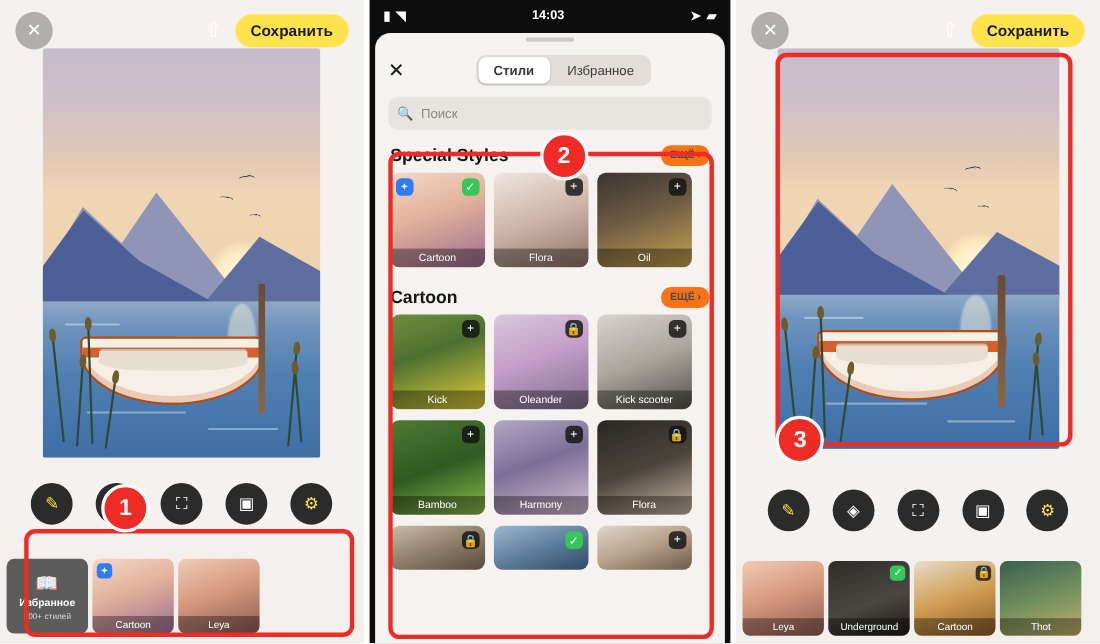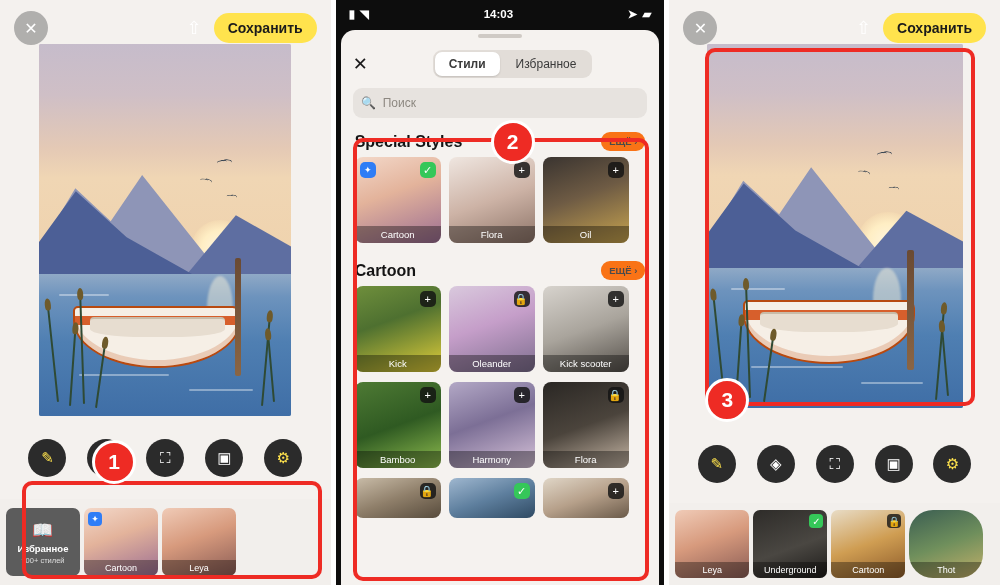--- a/index.html
+++ b/index.html
@@ -281,21 +281,21 @@
   .t-kick    { background: linear-gradient(160deg,#d7d3cd 0%,#a9a49c 50%,#55504a 100%); }
   .t-bamboo  { background: linear-gradient(160deg,#4e7a34 0%,#2f5a22 50%,#8fbd4f 100%); }
   .t-blossom { background: linear-gradient(160deg,#b3a8c6 0%,#7c6f96 45%,#d7c3d9 100%); }
   .t-touch   { background: linear-gradient(160deg,#2a2724 0%,#4b443c 50%,#c9b9a8 100%); }
   .t-r4a     { background: linear-gradient(160deg,#c9bca8 0%,#8f7f6a 50%,#574b3c 100%); }
   .t-r4b     { background: linear-gradient(160deg,#9fb7cf 0%,#5e7f9e 50%,#2f4a63 100%); }
   .t-r4c     { background: linear-gradient(160deg,#e0d6c7 0%,#b6a08a 50%,#6a5a49 100%); }
   .t-leya    { background: linear-gradient(160deg,#f0cbb7 0%,#d79a7d 45%,#8a5c55 100%); }
   .t-under   { background: linear-gradient(160deg,#2e2c29 0%,#4a4742 55%,#1d1b19 100%); }
   .t-dragon  { background: linear-gradient(160deg,#e8dcc6 0%,#cf9d52 50%,#8c5b2a 100%); }
-  .t-thot    { background: linear-gradient(160deg,#3b5e52 0%,#6f8f5c 50%,#c4b06a 100%); border-radius: 24px; }
+  .t-thot    { background: linear-gradient(160deg,#3b5e52 0%,#6f8f5c 50%,#c4b06a 100%); }
   .t-un      { background: linear-gradient(160deg,#2f2d2b 0%,#55504a 55%,#24221f 100%); }
 
   
   .red-box {
     position: absolute;
     border: 4px solid #ee2b24;
     border-radius: 10px;
     z-index: 20;
     pointer-events: none;
   }

